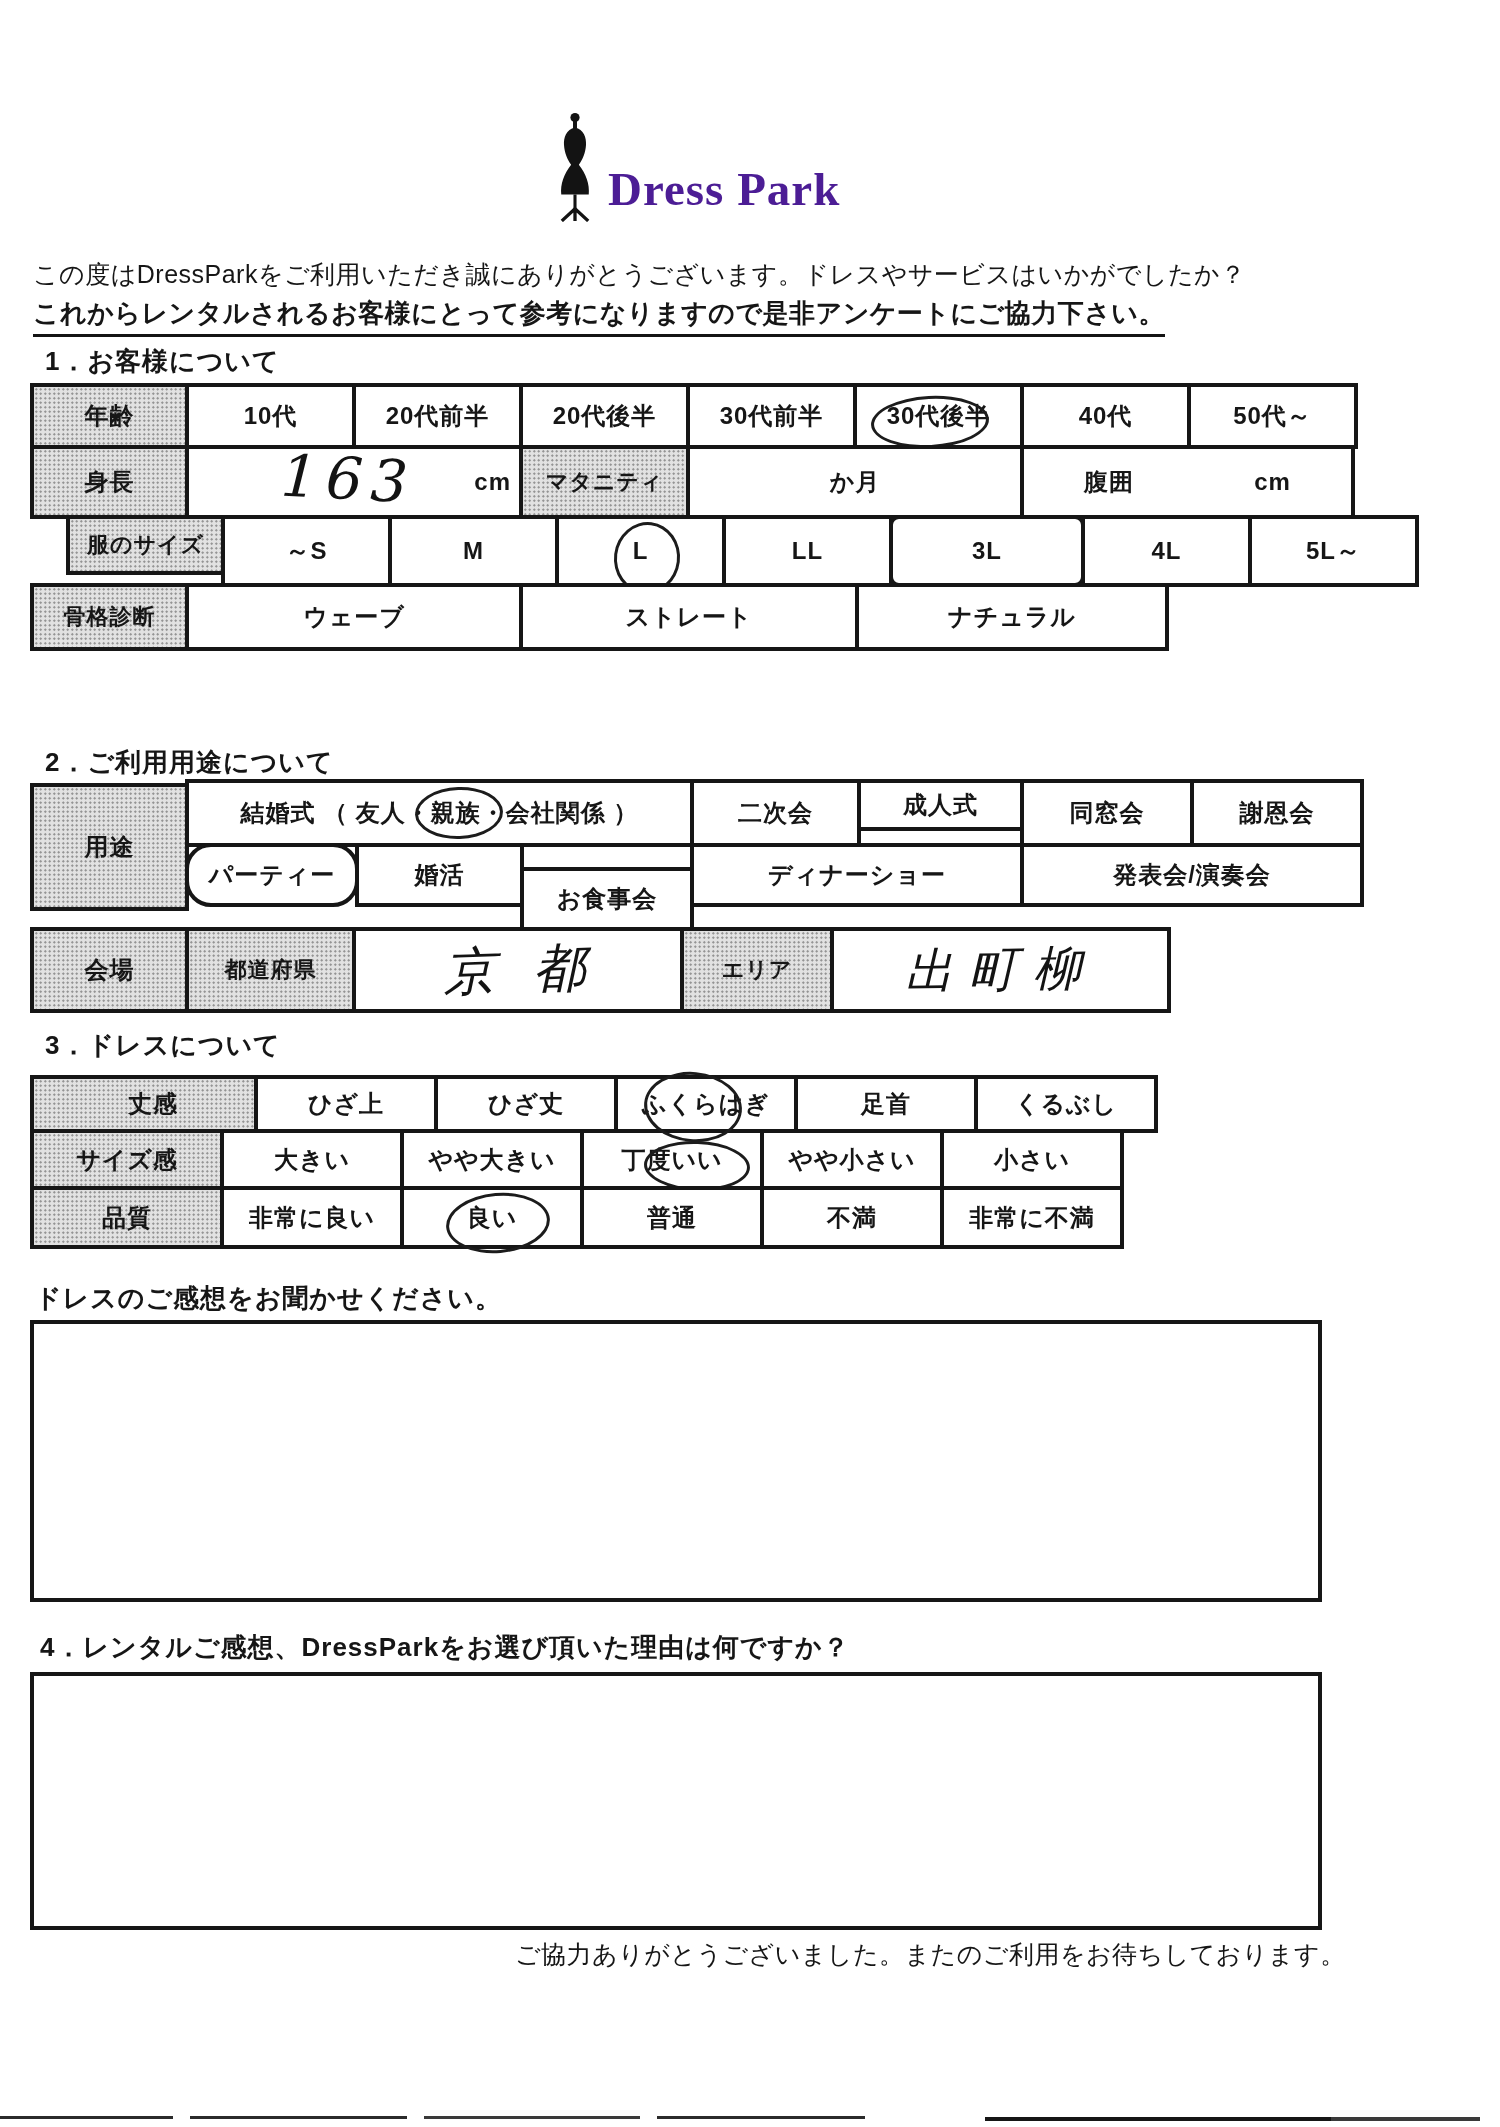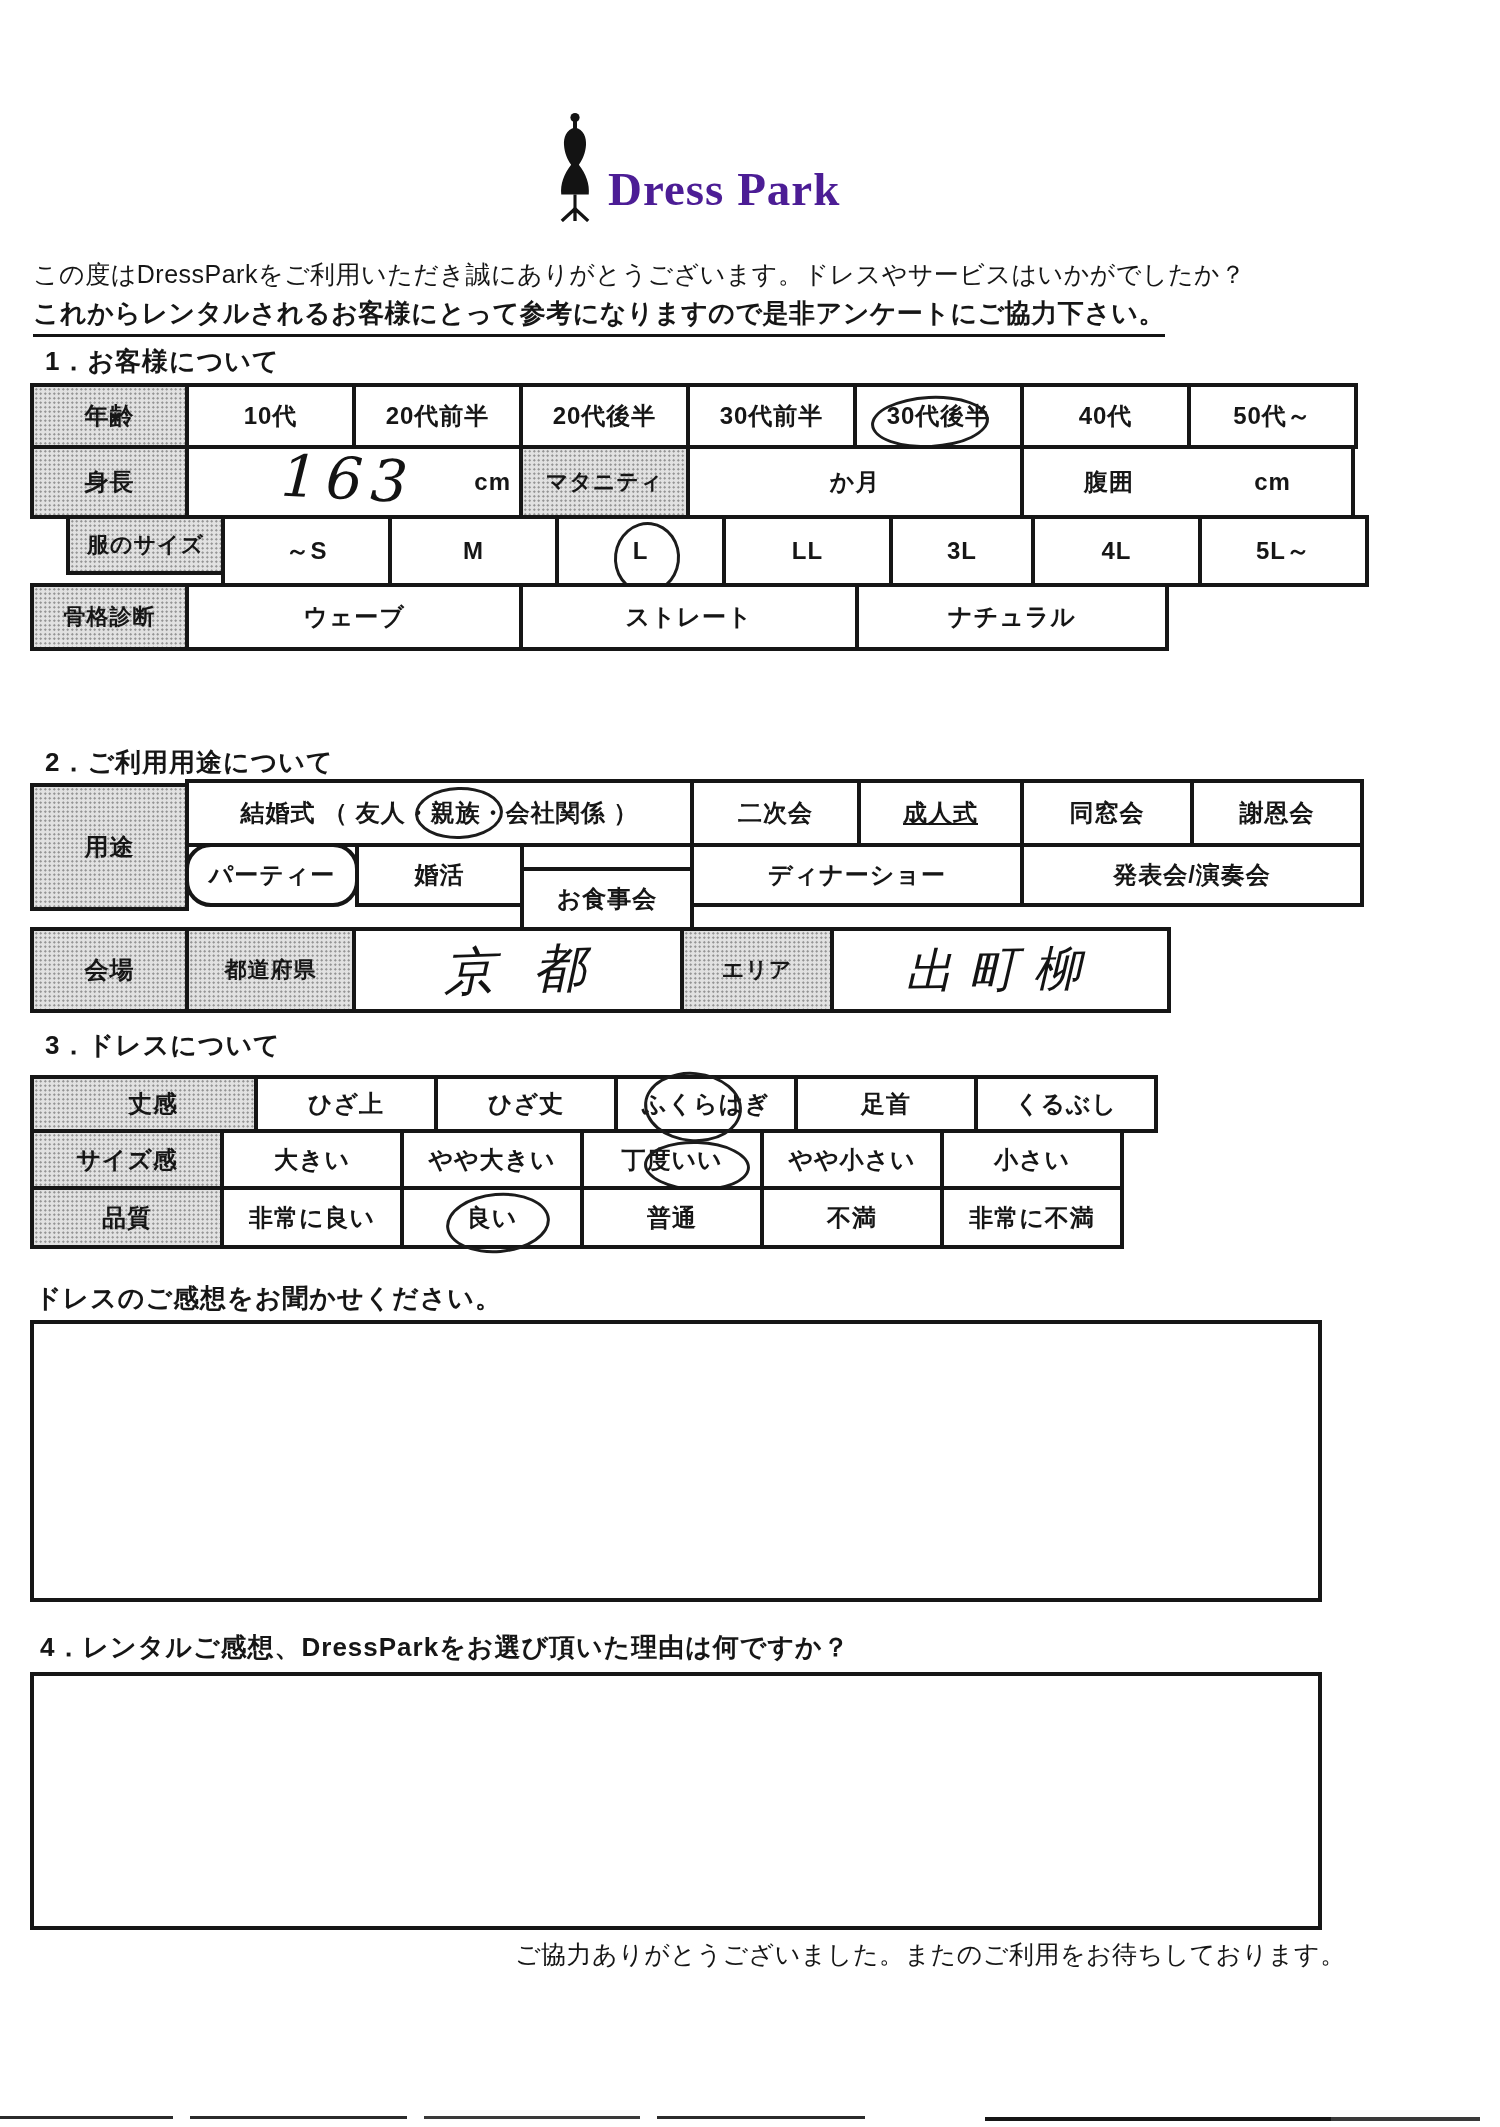--- a/index.html
+++ b/index.html
@@ -101,21 +101,21 @@
 
   <div class="trow">
     <div class="tc shade fs22" style="width:159px;height:60px;margin-left:36px;">服のサイズ</div>
     <div class="tc" style="width:171px;height:72px;">～S</div>
     <div class="tc" style="width:171px;height:72px;">M</div>
     <div class="tc" style="width:171px;height:72px;">
       <span>L</span>
       <div class="circle" style="left:55px;top:3px;width:60px;height:66px;transform:rotate(7deg);"></div>
     </div>
     <div class="tc" style="width:171px;height:72px;">LL</div>
-    <div class="tc" style="width:146px;height:72px;">3L</div>
+    <div class="tc" style="width:196px;height:72px;border-radius:10px;">3L</div>
     <div class="tc" style="width:171px;height:72px;">4L</div>
     <div class="tc" style="width:171px;height:72px;">5L～</div>
   </div>
 
 
   <div class="trow">
     <div class="tc shade fs22" style="width:159px;height:68px;">骨格診断</div>
     <div class="tc" style="width:338px;height:68px;">ウェーブ</div>
     <div class="tc" style="width:340px;height:68px;">ストレート</div>
     <div class="tc" style="width:314px;height:68px;">ナチュラル</div>
@@ -128,21 +128,21 @@
 
   <div class="tc shade" style="position:absolute;left:0;top:0;width:159px;height:128px;margin:0;z-index:3;">用途</div>
 
   <div class="trow" style="margin-left:155px;">
     <div class="tc" style="width:509px;height:68px;">
       <span>結婚式 （ 友人・</span>
         <span style="position:relative;"><span>親族</span><div class="circle" style="left:-16px;top:-10px;width:82px;height:46px;transform:rotate(-2deg);"></div></span>
         <span>・会社関係 ）</span>
     </div>
     <div class="tc" style="width:171px;height:68px;">二次会</div>
-    <div class="tc" style="width:167px;height:68px;text-decoration:underline;">成人式</div>
+    <div class="tc" style="width:167px;height:52px;">成人式</div>
     <div class="tc" style="width:174px;height:68px;">同窓会</div>
     <div class="tc" style="width:174px;height:68px;">謝恩会</div>
   </div>
 
   <div class="trow" style="margin-left:155px;">
     <div class="tc" style="width:174px;height:64px;border-radius:26px;">パーティー</div>
     <div class="tc" style="width:169px;height:64px;">婚活</div>
     <div class="tc" style="width:174px;height:64px;margin-top:24px;">お食事会</div>
     <div class="tc" style="width:334px;height:64px;">ディナーショー</div>
     <div class="tc" style="width:344px;height:64px;">発表会/演奏会</div>

